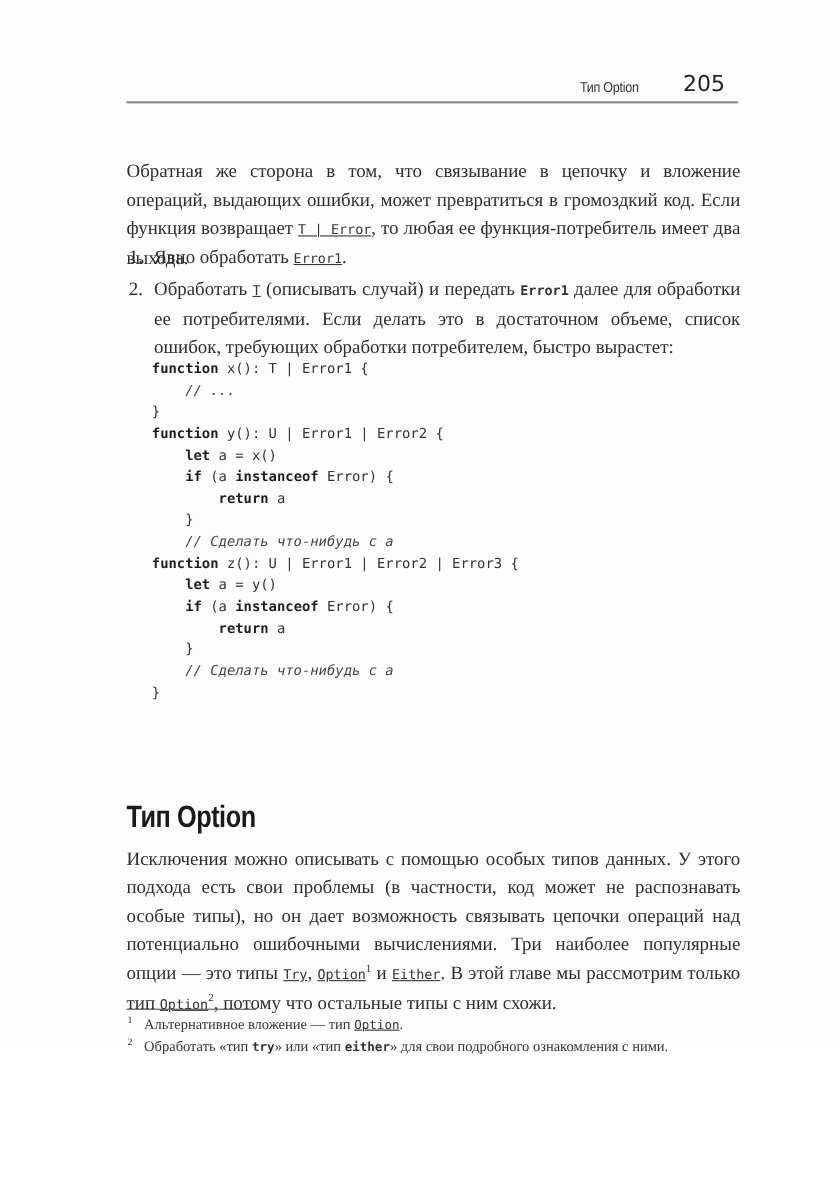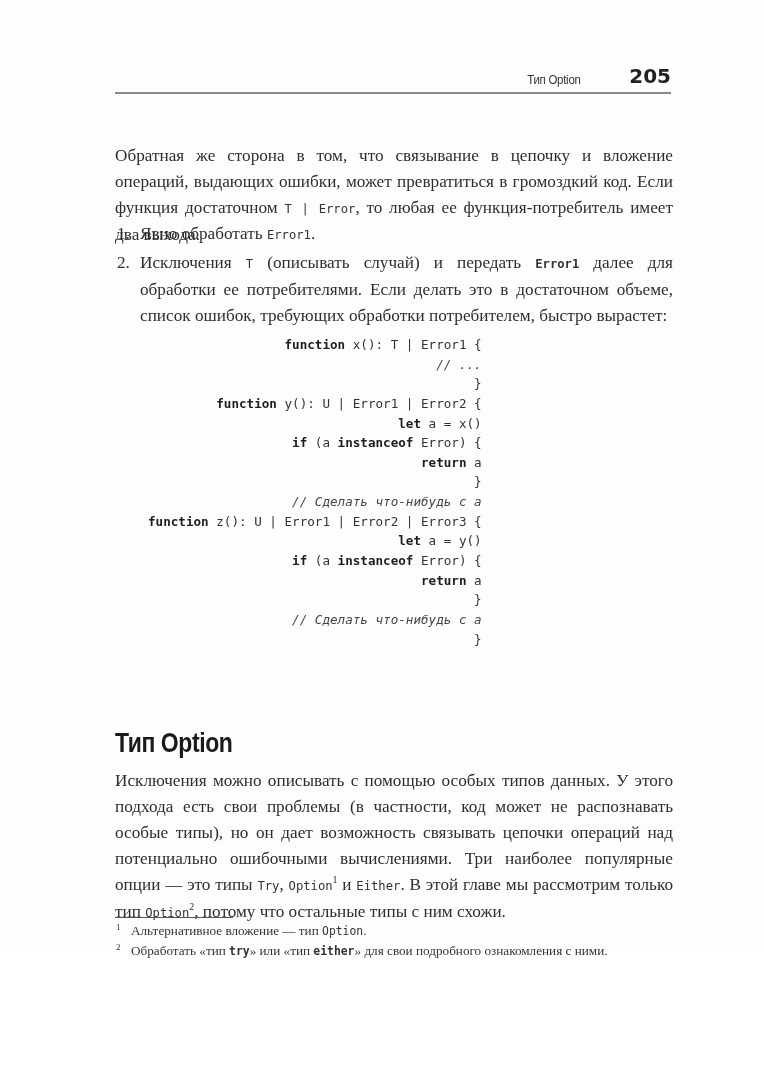--- a/index.html
+++ b/index.html
@@ -1,34 +1,34 @@
 <!DOCTYPE html>
 <html><head>
 <meta charset="utf-8">
 <style>
   html, body { margin: 0; padding: 0; background: #ffffff; }
   body { width: 764px; height: 1080px; position: relative; overflow: hidden; color: #2a2a2a; }
   .page { position: absolute; left: 0; top: 0; width: 764px; height: 952px; background: #fdfdfd; }
   .running-head { position: absolute; left: 115px; top: 62px; width: 556px; height: 32px; }
   .running-head .rh-title { position: absolute; right: 90px; top: 10px; font-family: "Liberation Sans", sans-serif; font-size: 13px; color: #333; letter-spacing: -0.3px; transform: scaleX(0.88); transform-origin: right center; }
-  .running-head .rh-page { position: absolute; right: 0; top: 2px; font-family: "DejaVu Sans", sans-serif; font-weight: bold; font-size: 20px; color: #222; }
+  .running-head .rh-page { position: absolute; right: 12px; top: 2px; font-family: "DejaVu Sans", sans-serif; font-weight: normal; font-size: 20px; color: #222; }
   .running-head .rh-rule { position: absolute; left: 0; right: 0; bottom: 0; height: 2px; background: #8a8a8a; }
 
   .text { position: absolute; left: 115px; width: 558px; font-family: "Liberation Serif", serif; font-size: 17.2px; line-height: 26px; color: #2e2e2e; text-align: justify; }
-  .mono { font-family: "DejaVu Sans Mono", monospace; font-size: 12.2px; color: #333; }
+  .mono { font-family: "DejaVu Sans Mono", monospace; font-size: 12.2px; color: #333; text-decoration: underline; }
   .mono-b { font-family: "DejaVu Sans Mono", monospace; font-size: 12.2px; font-weight: bold; color: #333; }
 
   .p1 { top: 143px; }
   .list { position: absolute; left: 115px; width: 558px; font-family: "Liberation Serif", serif; font-size: 17.2px; line-height: 26px; color: #2e2e2e; }
   .li { position: relative; padding-left: 25px; text-align: justify; }
   .li .num { position: absolute; left: 2px; top: 0; }
   .li1 { position: absolute; top: 221px; left: 0; right: 0; }
   .li2 { position: absolute; top: 250px; left: 0; right: 0; }
 
-  .code { position: absolute; left: 138px; top: 325px; font-family: "DejaVu Sans Mono", monospace; font-size: 12.6px; line-height: 19.65px; color: #333; white-space: pre; margin: 10px; text-align: right; }
+  .code { position: absolute; left: 138px; top: 325px; font-family: "DejaVu Sans Mono", monospace; font-size: 12.6px; line-height: 19.65px; color: #333; white-space: pre; margin: 0; }
   .code .kw { font-weight: bold; color: #1e1e1e; }
   .code .cm { font-style: italic; color: #444; }
   .code-line { display: block; height: 19.65px; }
 
   .p2 { top: 671px; }
   .section-heading { position: absolute; left: 115px; top: 727px; font-family: "Liberation Sans", sans-serif; font-weight: bold; font-size: 28px; color: #1a1a1a; letter-spacing: -0.5px; transform: scaleX(0.82); transform-origin: left center; margin: 0; }
   .p3 { top: 768px; }
 
   .fn-rule { position: absolute; left: 115px; top: 917px; width: 118px; height: 1px; background: #555; }
   .footnotes { position: absolute; left: 115px; top: 921px; width: 560px; font-family: "Liberation Serif", serif; font-size: 13.2px; line-height: 19px; color: #333; }
@@ -45,31 +45,31 @@
 
   <div class="running-head">
     <span class="rh-title">Тип Option</span>
     <span class="rh-page">205</span>
     <div class="rh-rule"></div>
   </div>
 
   <div class="text p1">
     <span>Обратная же сторона в том, что связывание в цепочку и вложение операций,</span>
     <span>выдающих ошибки, может превратиться в громоздкий код. Если функция</span>
-    <span>достаточном </span><span class="mono">T | Error</span><span>, то любая ее функция-потребитель имеет два выхода.</span>
+    <span>возвращает </span><span class="mono">T | Error</span><span>, то любая ее функция-потребитель имеет два выхода.</span>
   </div>
 
   <div class="list" style="top:0;height:330px;">
     <div class="li li1">
       <span class="num">1.</span>
       <span>Явно обработать </span><span class="mono">Error1</span><span>.</span>
     </div>
     <div class="li li2">
       <span class="num">2.</span>
-      <span>Исключения </span><span class="mono">T</span><span> (описывать случай) и передать </span><span class="mono-b">Error1</span><span> далее для обработки ее потребителями. Если делать это в достаточном объеме, список ошибок, требующих обработки потребителем, быстро вырастет:</span>
+      <span>Обработать </span><span class="mono">T</span><span> (описывать случай) и передать </span><span class="mono-b">Error1</span><span> далее для обработки ее потребителями. Если делать это в достаточном объеме, список ошибок, требующих обработки потребителем, быстро вырастет:</span>
     </div>
   </div>
 
   <pre class="code"><span class="code-line"><span class="kw">function</span><span> x(): T | Error1 {</span></span><span class="code-line"><span>    </span><span class="cm">// ...</span></span><span class="code-line"><span>}</span></span><span class="code-line"><span class="kw">function</span><span> y(): U | Error1 | Error2 {</span></span><span class="code-line"><span>    </span><span class="kw">let</span><span> a = x()</span></span><span class="code-line"><span>    </span><span class="kw">if</span><span> (a </span><span class="kw">instanceof</span><span> Error) {</span></span><span class="code-line"><span>        </span><span class="kw">return</span><span> a</span></span><span class="code-line"><span>    </span><span>}</span></span><span class="code-line"><span>    </span><span class="cm">// Сделать что-нибудь с a</span></span><span class="code-line"><span class="kw">function</span><span> z(): U | Error1 | Error2 | Error3 {</span></span><span class="code-line"><span>    </span><span class="kw">let</span><span> a = y()</span></span><span class="code-line"><span>    </span><span class="kw">if</span><span> (a </span><span class="kw">instanceof</span><span> Error) {</span></span><span class="code-line"><span>        </span><span class="kw">return</span><span> a</span></span><span class="code-line"><span>    </span><span>}</span></span><span class="code-line"><span>    </span><span class="cm">// Сделать что-нибудь с a</span></span><span class="code-line"><span>}</span></span></pre>
 
 
   <h2 class="section-heading">Тип Option</h2>
 
   <div class="text p3"><span>Исключения можно описывать с помощью особых типов данных. У этого подхода есть свои проблемы (в частности, код может не распознавать особые типы), но он дает возможность связывать цепочки операций над потенциально ошибочными вычислениями. Три наиболее популярные опции — это типы </span><span class="mono">Try</span><span>, </span><span class="mono">Option</span><sup>1</sup><span> и </span><span class="mono">Either</span><span>. В этой главе мы рассмотрим только тип </span><span class="mono">Option</span><sup>2</sup><span>, потому что остальные типы с ним схожи.</span></div>
 

